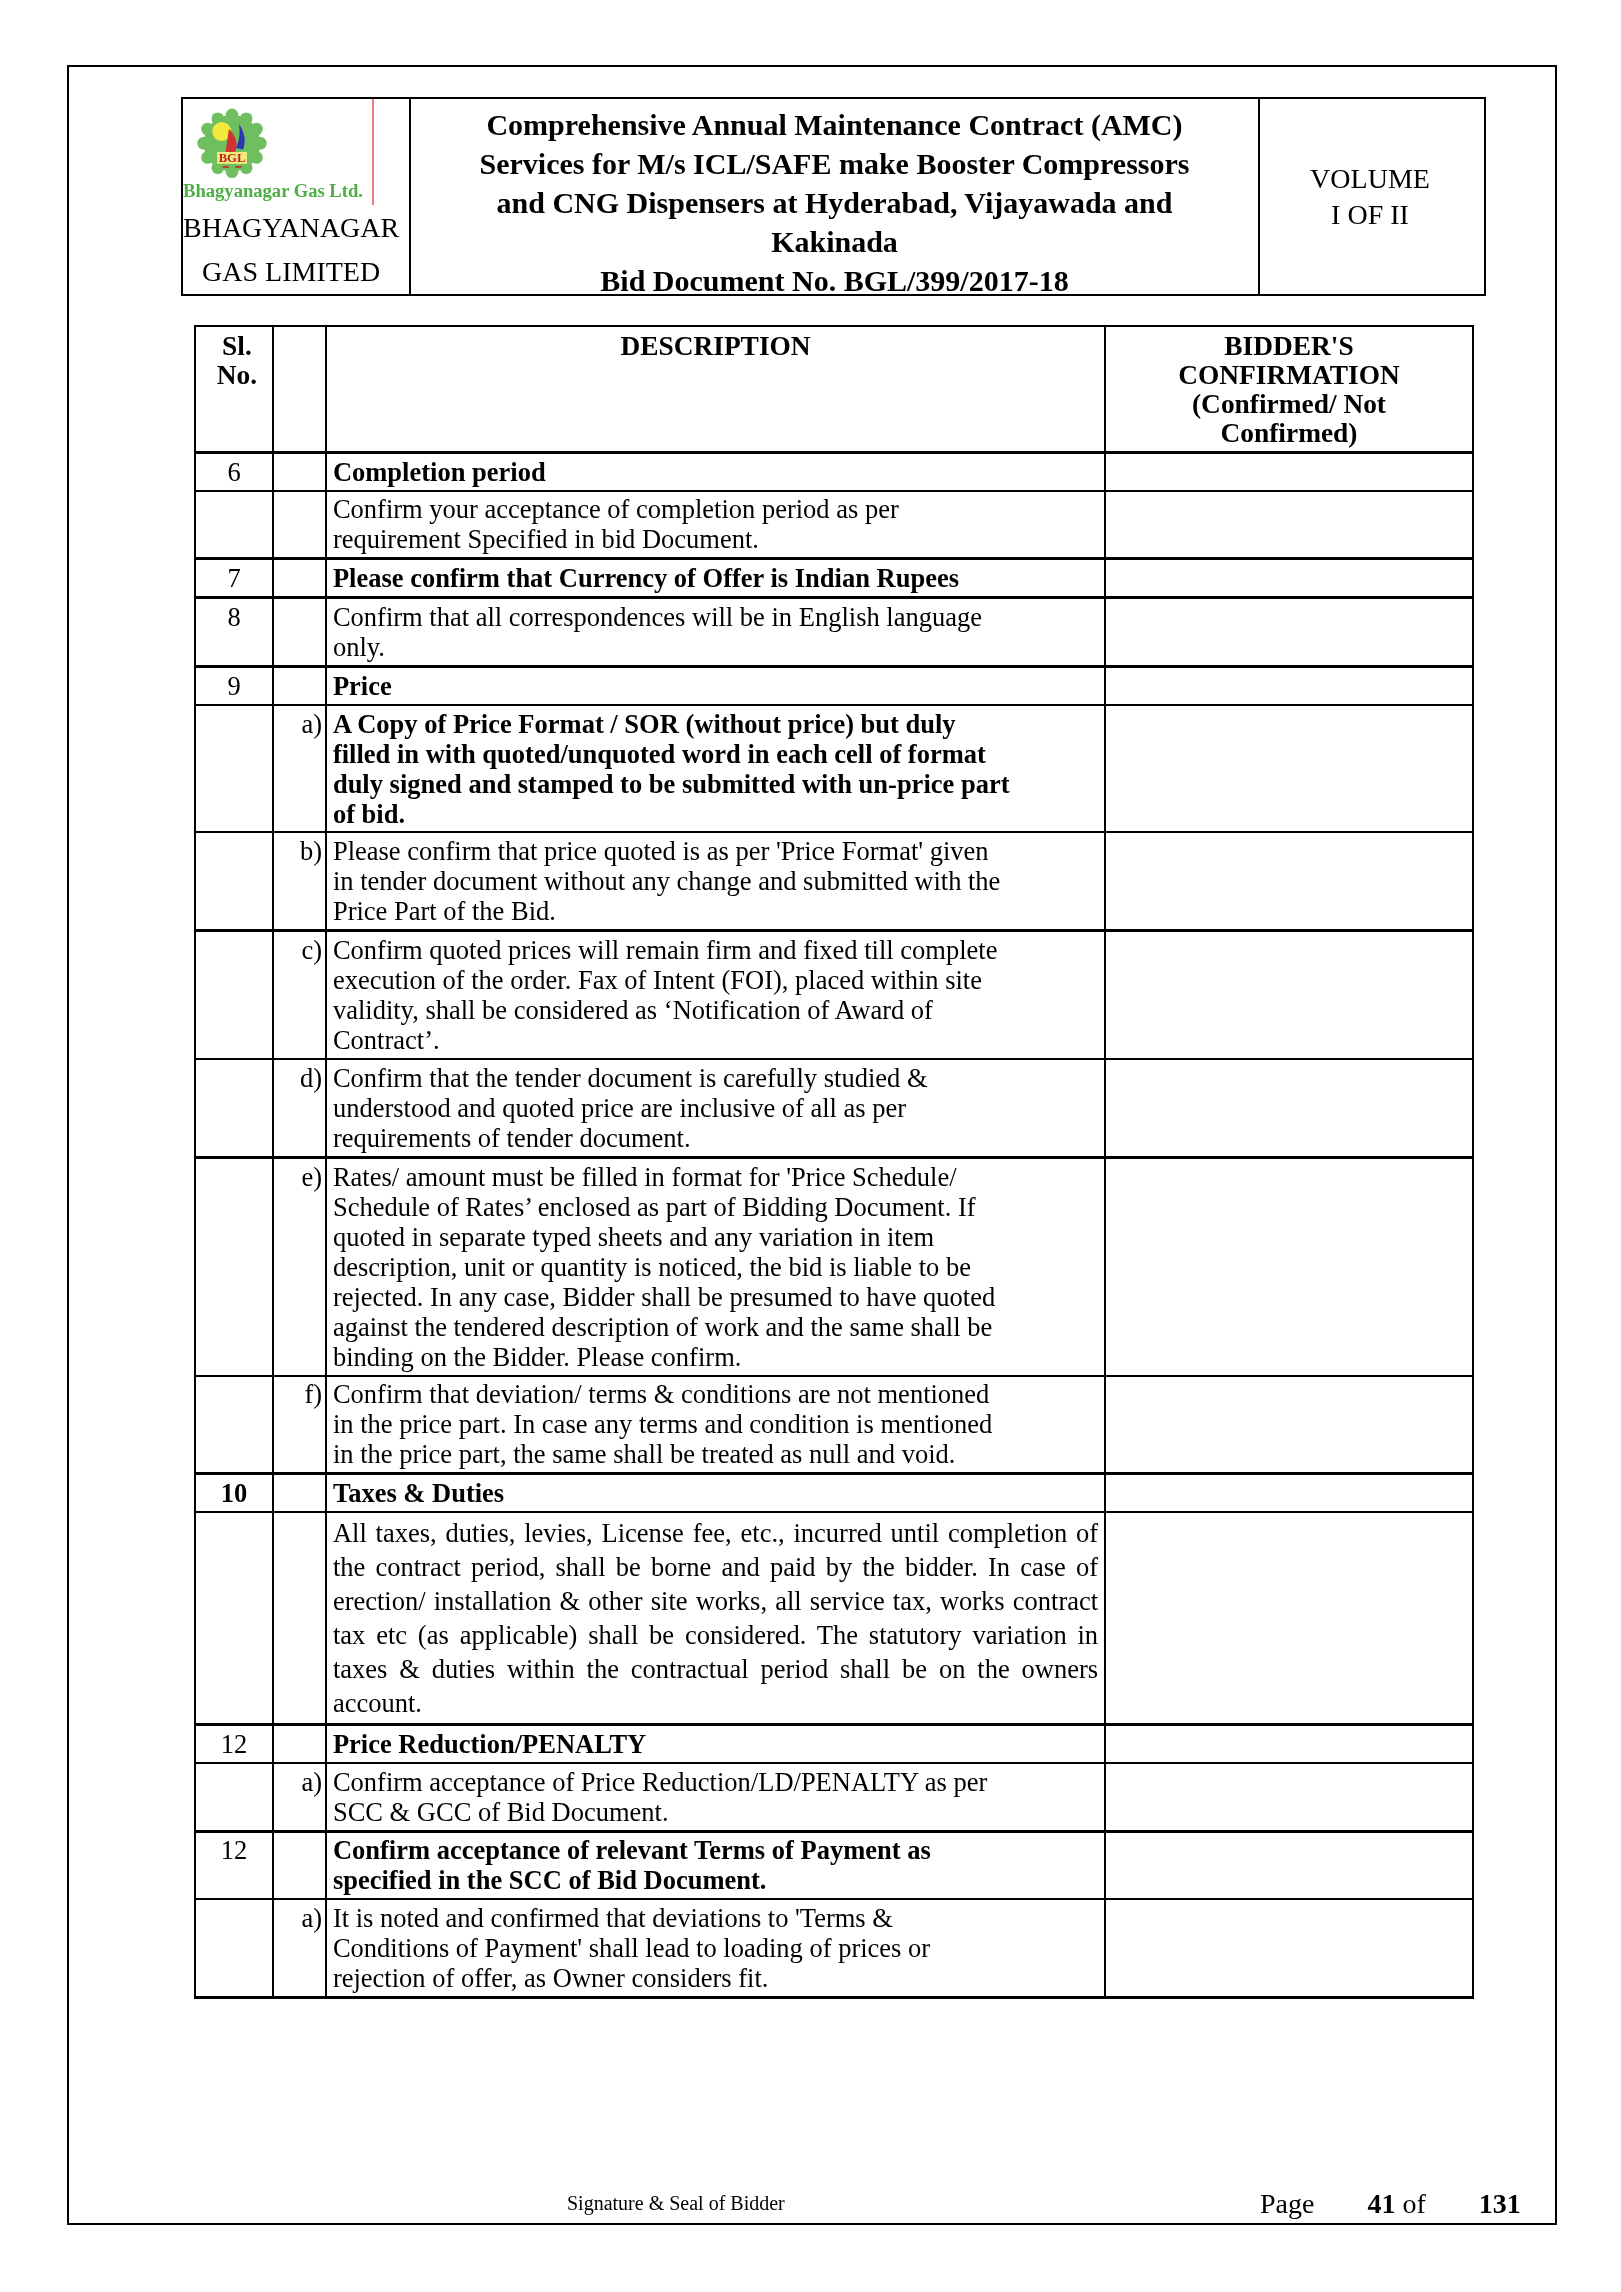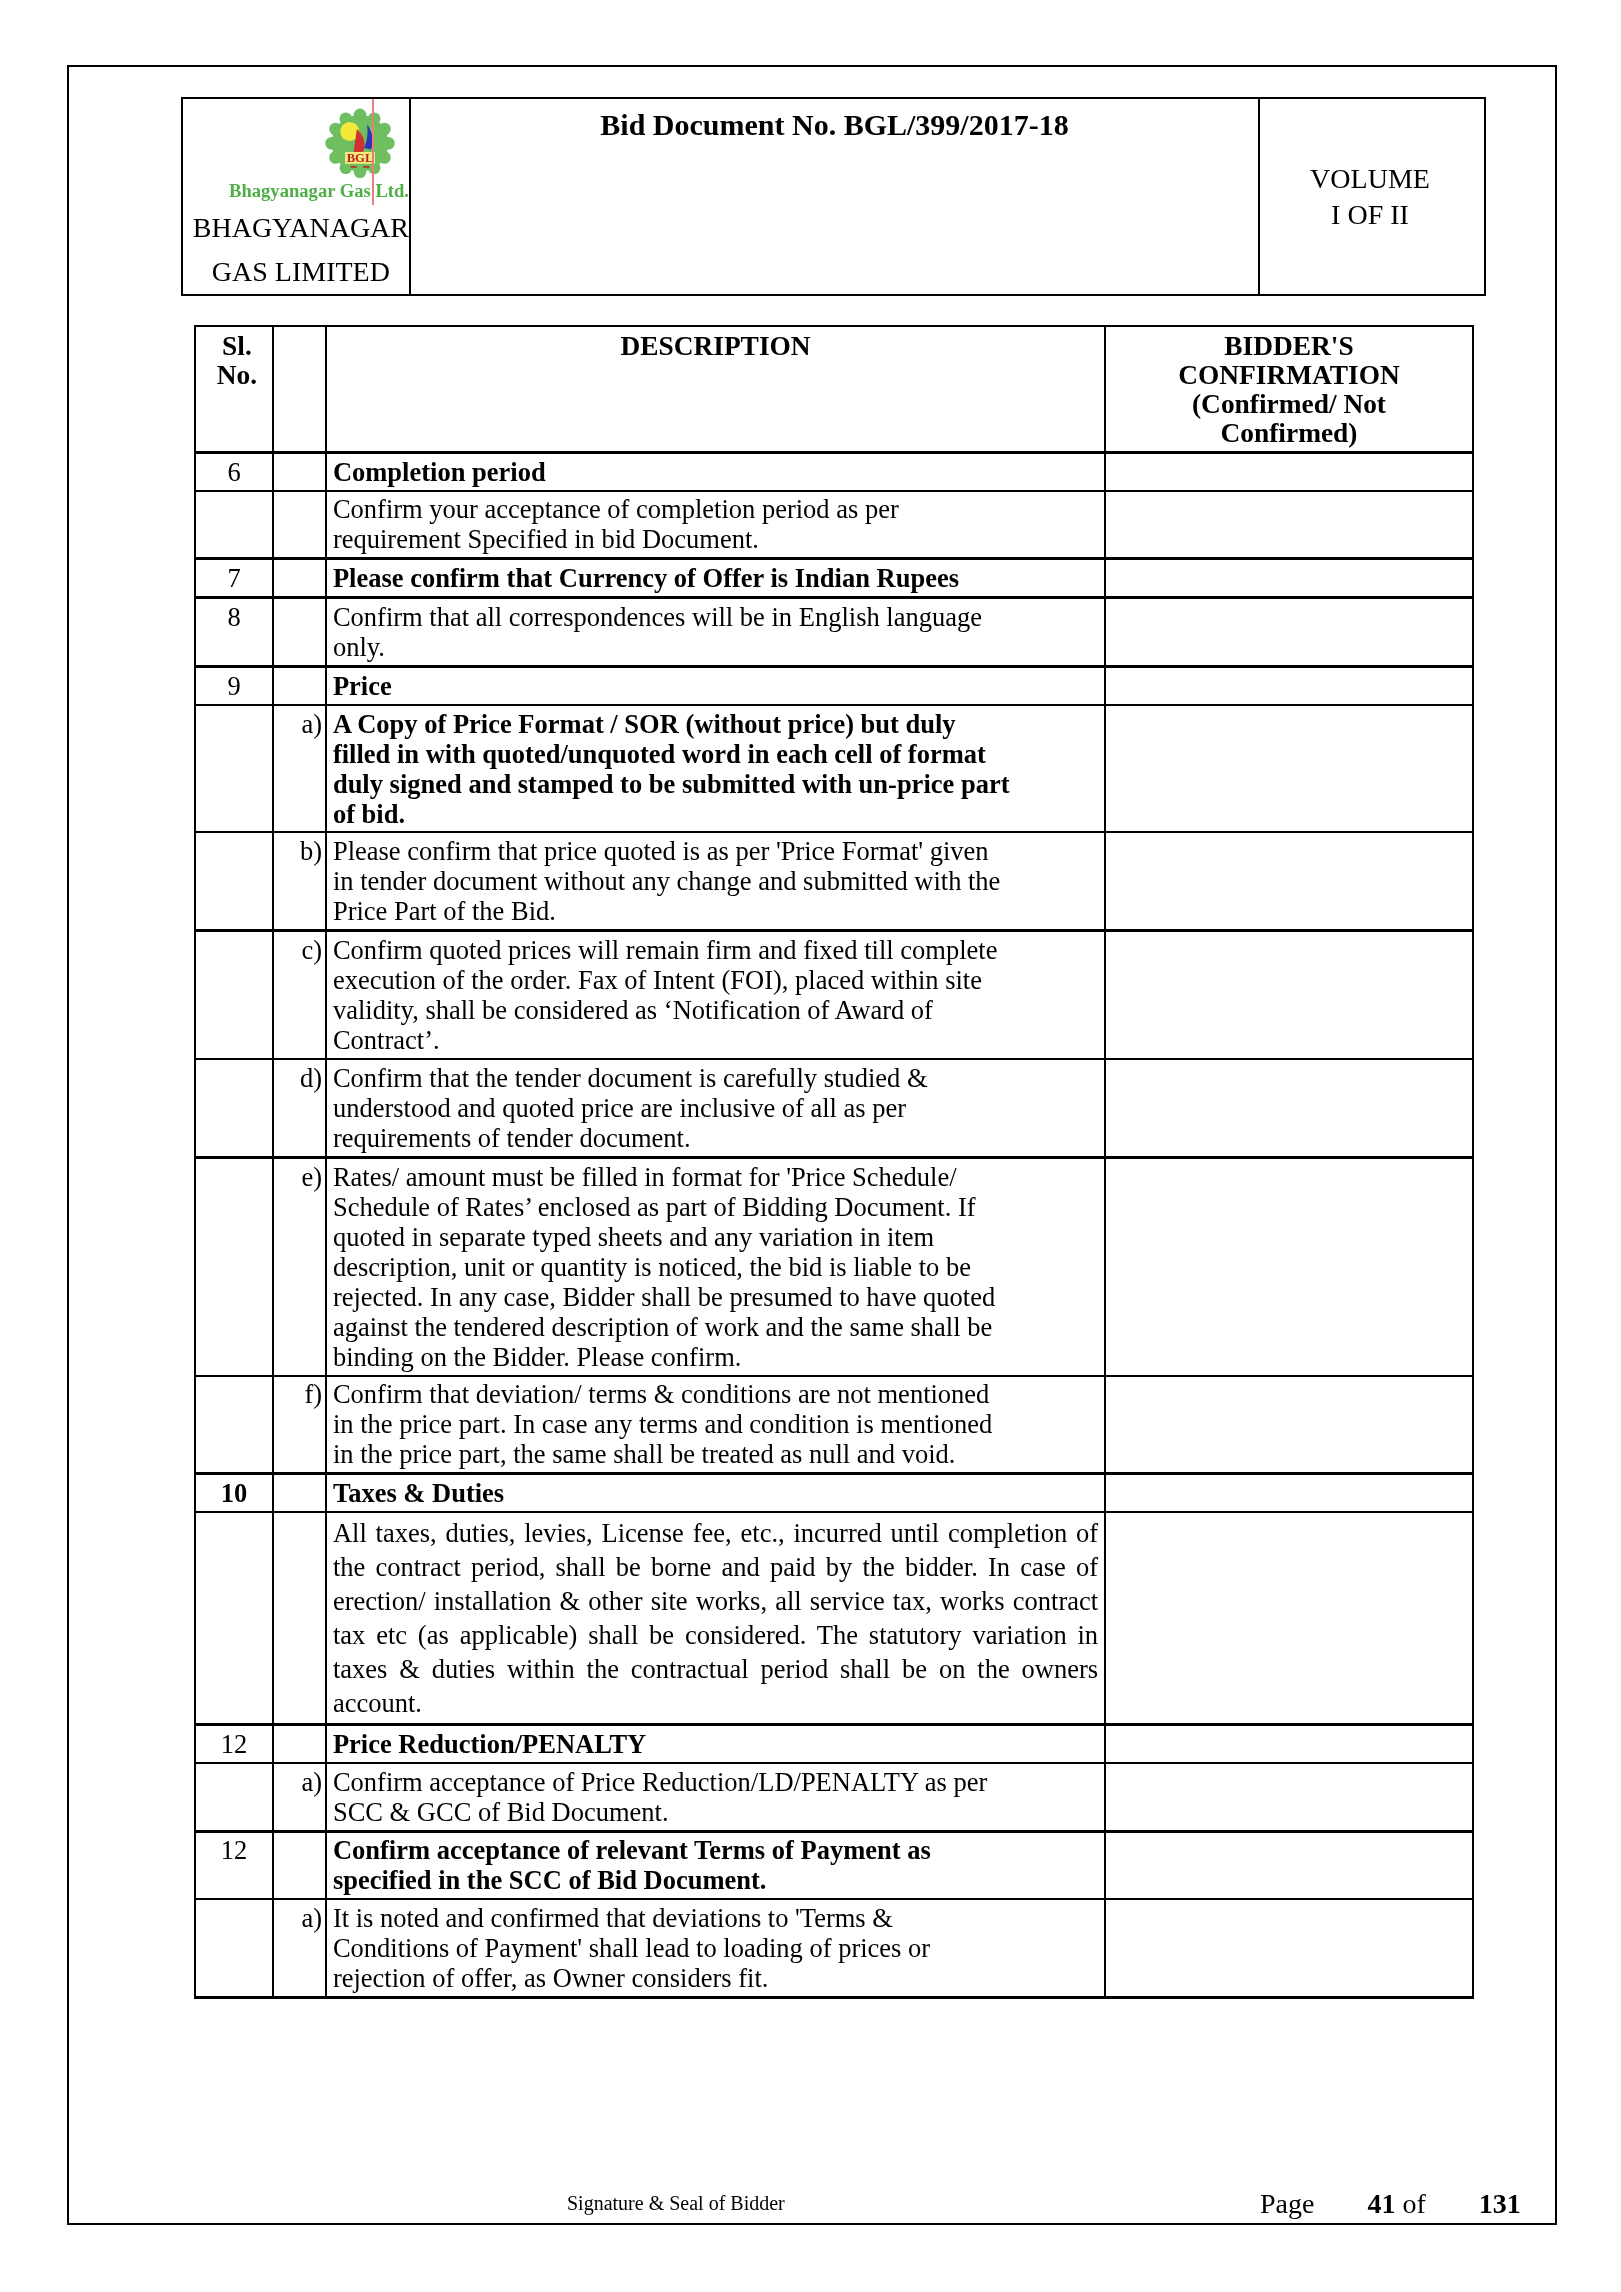--- a/index.html
+++ b/index.html
@@ -17,21 +17,21 @@
     position:absolute; left:67px; top:65px; width:1490px; height:2160px;
     border:2px solid var(--border); background:transparent;
   }
   
   .header-table{
     position:absolute; left:181px; top:97px; width:1305px; height:199px;
     display:flex; border:2.9px solid var(--border); background:var(--bg);
   }
   .h-cell{border-right:2px solid var(--border); position:relative;}
   .h-cell:last-child{border-right:none;}
-  .logo-cell{width:228px; display:flex; flex-direction:column; align-items:flex-end; padding-top:7.8px;}
+  .logo-cell{width:228px; display:flex; flex-direction:column; align-items:flex-start; padding-top:7.8px;}
   .logo-caption{
     font-size:18.6px; font-weight:bold; color:var(--caption-green);
     line-height:19.6px; margin-top:-2px; white-space:pre-line; text-align:center;
   }
   .org-name{
     font-size:28px; line-height:44px; margin-top:5.9px; text-align:center;
     white-space:pre-line; color:var(--text);
   }
   .red-line{
     position:absolute; right:35px; top:0; width:2px; height:106px;
@@ -115,20 +115,24 @@
           <line x1="38" y1="76" x2="46" y2="76"></line>
             <line x1="54" y1="76" x2="62" y2="76"></line>
         </g>
       </svg>
       <div class="logo-caption">Bhagyanagar Gas Ltd.</div>
       <div class="org-name">BHAGYANAGAR
 GAS LIMITED</div>
       <div class="red-line"></div>
     </div>
     <div class="h-cell title-cell">
+      <div class="doc-title">Comprehensive Annual Maintenance Contract (AMC)
+Services for M/s ICL/SAFE make Booster Compressors
+and CNG Dispensers at Hyderabad, Vijayawada and
+Kakinada</div>
       <div class="doc-title">Bid Document No. BGL/399/2017-18</div>
     </div>
     <div class="h-cell volume-cell">
       <div class="volume-label">VOLUME
 I OF II</div>
     </div>
   </div>
 
   <table class="spec-table">
     <colgroup>

